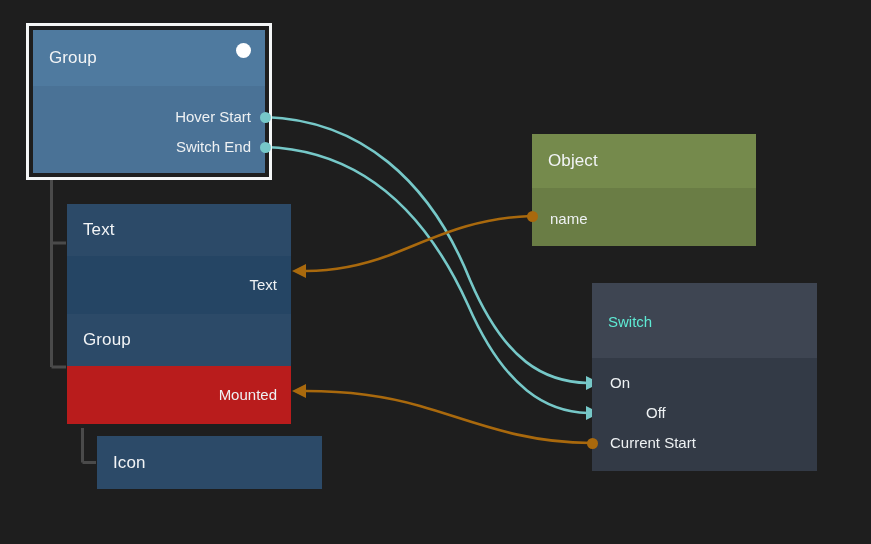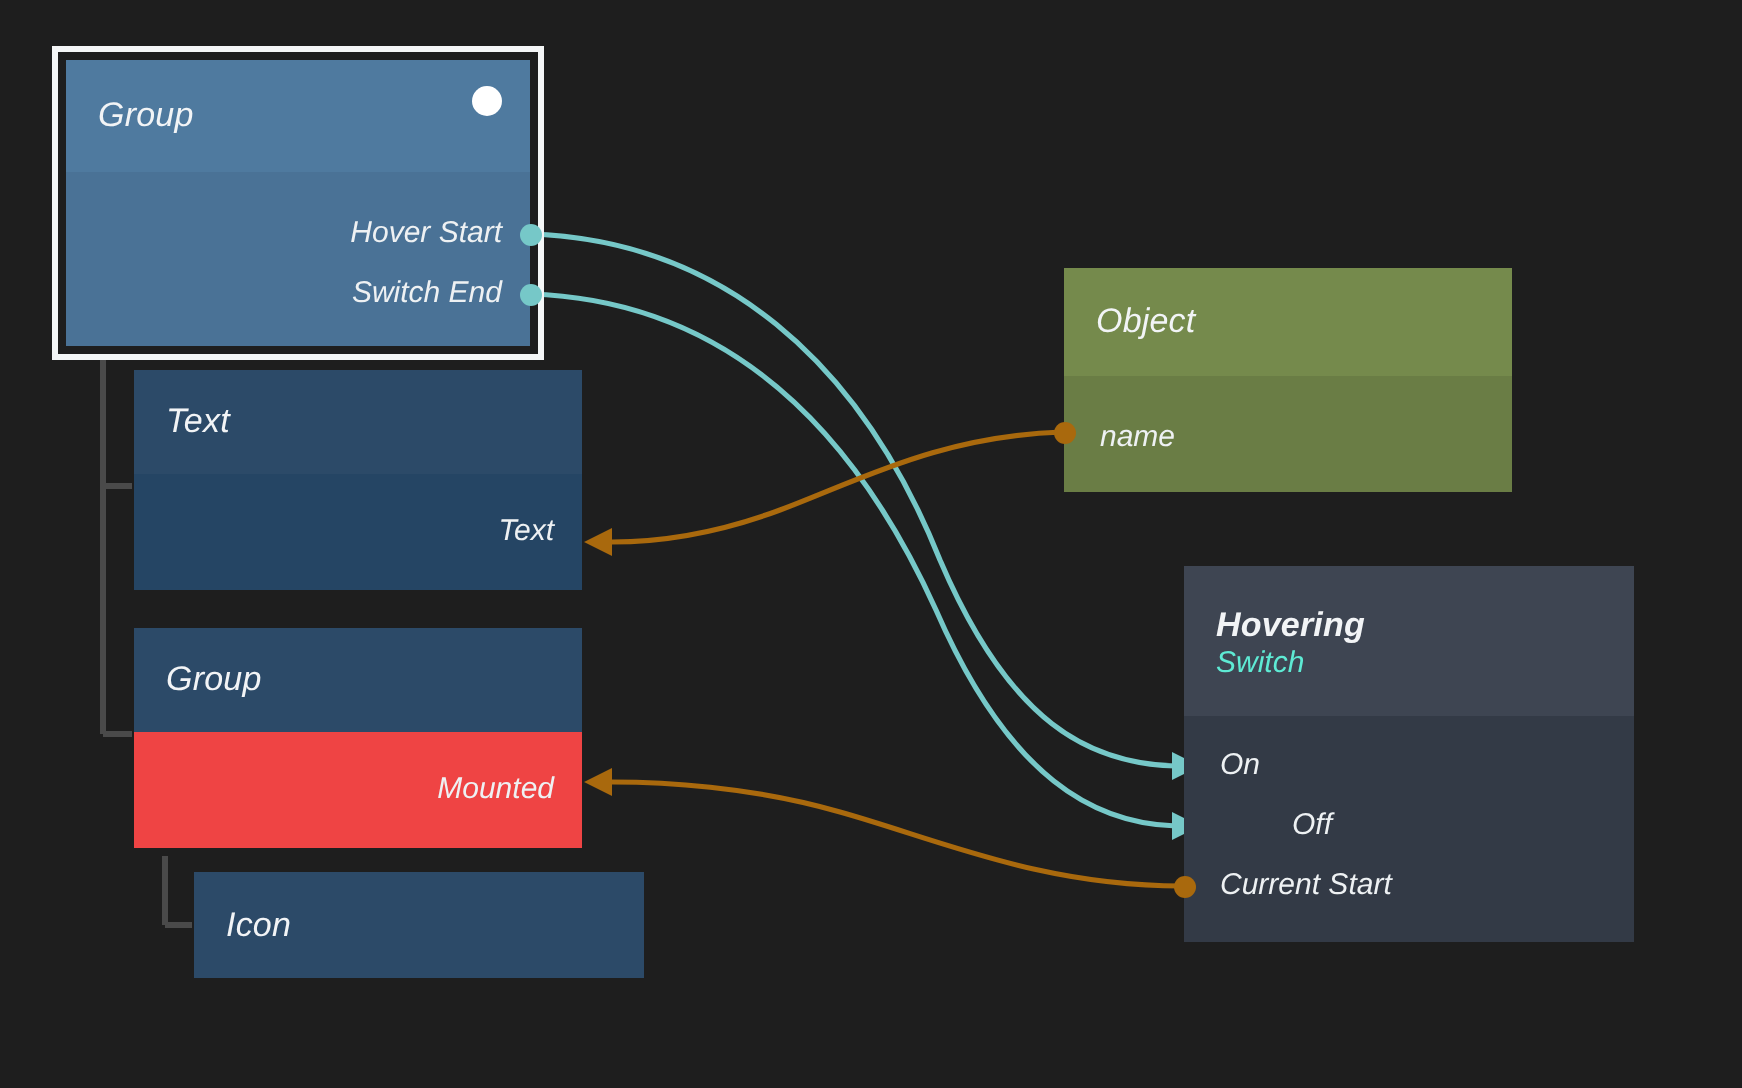--- a/index.html
+++ b/index.html
@@ -14,21 +14,20 @@
     overflow: hidden;
     font-family: "Liberation Sans", sans-serif;
     -webkit-font-smoothing: antialiased;
   }
 
   #canvas {
     position: relative;
     width: 864px;
     height: 544px;
     background: #1e1e1e;
-    font-style: italic;
   }
 
   
   #wires {
     position: absolute;
     left: 0; top: 0;
     width: 871px;
     height: 544px;
     pointer-events: none;
     z-index: 5;
@@ -135,21 +134,21 @@
     top: 13px;
     width: 15px;
     height: 15px;
     border-radius: 50%;
     background: #ffffff;
   }
 
   
   #node-text {
     left: 67px;
-    top: 185px;
+    top: 204px;
     width: 224px;
     height: 110px;
     background: #0ea5e9;
   }
   #node-text .node-header {
     height: 52px;
     background: #2c4a68;
   }
   #node-text .node-body {
     height: 58px;
@@ -163,21 +162,21 @@
     width: 224px;
     height: 110px;
     background: #254564;
   }
   #node-group-child .node-header {
     height: 52px;
     background: #2c4a68;
   }
   #node-group-child .node-body {
     height: 58px;
-    background: #ef4444;
+    background: #b91c1c;
   }
 
   
   #node-icon {
     left: 97px;
     top: 436px;
     width: 225px;
     height: 53px;
     background: #2c4a68;
   }
@@ -310,21 +309,20 @@
     <div class="node-body">
       <div class="port-row in" style="top:20px;">
         <span class="port-label">name</span>
       </div>
     </div>
     <span class="port-dot orange" style="left:-5.5px; top:76.5px;"></span>
   </div>
 
   <div class="node" id="node-hovering">
     <div class="node-header">
-      <span class="node-title">Hovering</span>
       <span class="node-subtitle">Switch</span>
     </div>
     <div class="node-body">
       <div class="port-row in" style="top:14px;">
         <span class="port-label">On</span>
       </div>
       <div class="port-row in" style="top:44px;margin-left:36px;">
         <span class="port-label">Off</span>
       </div>
       <div class="port-row in" style="top:74px;">

